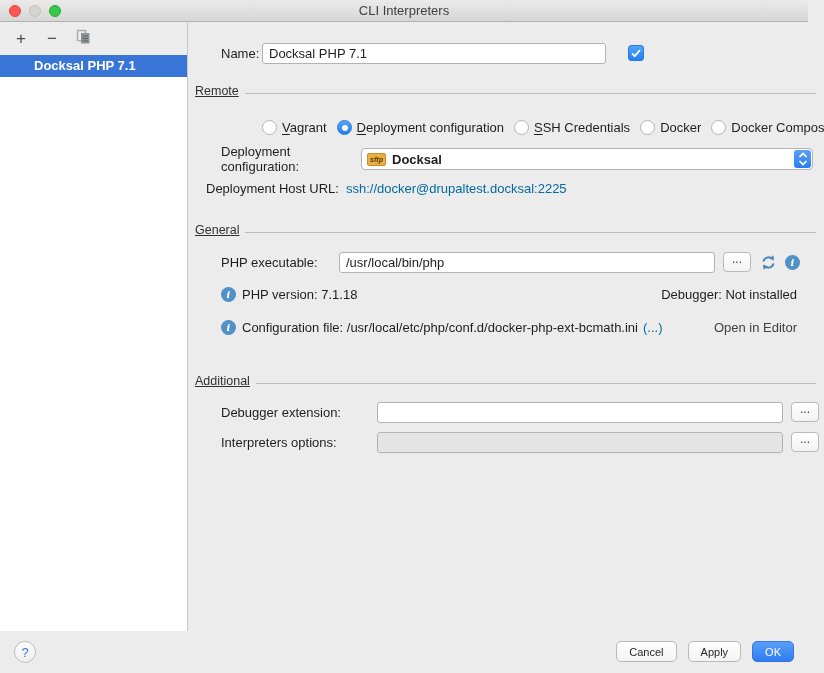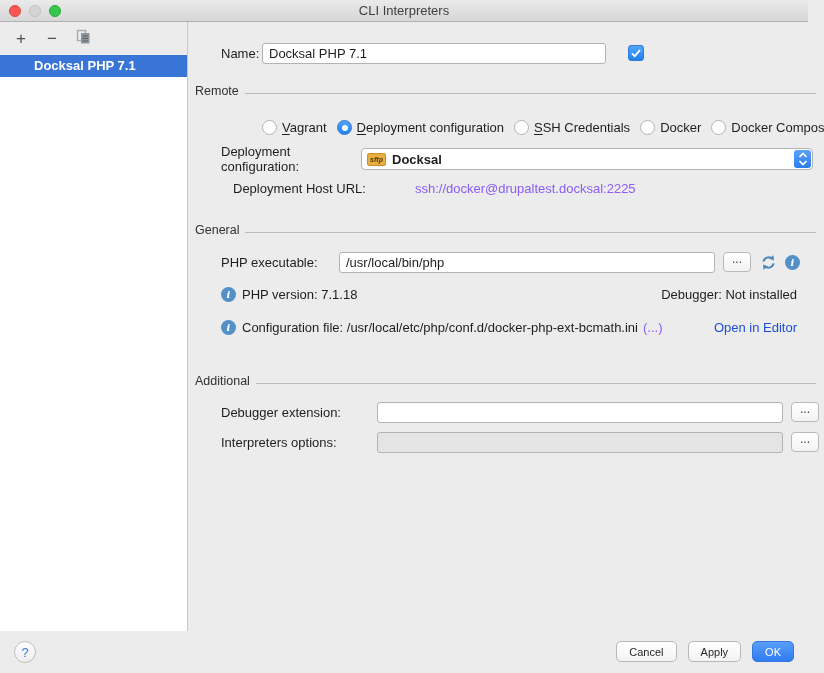--- a/index.html
+++ b/index.html
@@ -29,21 +29,21 @@
   .side-item{height:22px;line-height:22px;padding-left:34px;font-weight:bold;
     background:#3875d6;color:#ffffff;white-space:nowrap;overflow:hidden;}
   
   .main{position:absolute;left:189px;top:22px;right:0;height:609px;}
   .row{position:absolute;display:flex;align-items:center;margin-left:9px;}
   .lbl{color:#1e1e1e;}
   .field{height:21px;border:1px solid #b3b3b3;border-radius:3px;background:#fff;
     font-family:"Liberation Sans",sans-serif;font-size:13px;color:#1e1e1e;padding:0 6px;outline:none;}
   .field:disabled{background:#e4e4e4;color:#6f6f6f;}
   .sect{position:absolute;left:6px;right:8px;display:flex;align-items:center;}
-  .sect-title{font-size:12.5px;color:#303030;margin-right:6px;white-space:nowrap;}
+  .sect-title{font-size:12.5px;color:#303030;margin-right:6px;white-space:nowrap;text-decoration:underline;}
   .sect-line{flex:1;height:1px;background:#bcbcbc;margin-top:5px;}
   
   .checkbox{width:16px;height:16px;border-radius:3px;
     background:linear-gradient(#55a5f8,#1f80f2);border:1px solid #2f7ad8;
     display:flex;align-items:center;justify-content:center;}
   
   .radio-opt{display:flex;align-items:center;margin-right:10px;flex:none;}
   .radio{width:15px;height:15px;border-radius:50%;background:#fff;border:1px solid #b4b4b4;
     margin-right:5px;flex:none;}
   .radio.on{background:linear-gradient(#54a4f8,#1e7ff2);border:1px solid #2f7ad8;position:relative;}
@@ -53,22 +53,22 @@
   
   .combo{height:22px;border:1px solid #b3b3b3;border-radius:4px;background:#fff;
     display:flex;align-items:center;padding-left:5px;position:relative;}
   .sftp-icon{width:19px;height:13px;background:#eaaf43;border:1px solid #c98f2b;border-radius:2px;
     color:#523a0a;font-size:7px;font-weight:bold;font-style:italic;
     display:flex;align-items:center;justify-content:center;margin-right:6px;flex:none;}
   .combo-value{font-weight:bold;}
   .stepper{position:absolute;right:1px;top:1px;bottom:1px;width:17px;border-radius:3px;
     background:linear-gradient(#5ba1f8,#2b7df1);display:flex;align-items:center;justify-content:center;}
   
-  .plink{color:#8b5cf6;}
-  .blink{color:#1d4ed8;}
+  .plink{color:#0369a1;}
+  .blink{color:#404040;}
   
   .browse{width:28px;height:20px;border:1px solid #b9b9b9;border-radius:4px;
     background:linear-gradient(#ffffff,#f3f3f3);font-size:12px;color:#444;
     display:flex;align-items:flex-start;justify-content:center;line-height:13px;}
   .info-icon{width:15px;height:15px;border-radius:50%;background:#5290c8;color:#fff;
     font-family:"DejaVu Serif",serif;font-style:italic;font-weight:bold;font-size:10px;
     display:flex;align-items:center;justify-content:center;flex:none;}
   .note{font-size:10.5px;color:#8e8e8e;}
   
   .footer{position:absolute;left:0;right:0;bottom:0;height:42px;}
@@ -163,21 +163,21 @@
       <span class="combo-value">Docksal</span>
       <span class="stepper">
         <svg width="10" height="14" viewBox="0 0 10 14">
           <polyline points="1.5,5 5,1.5 8.5,5" fill="none" stroke="#fff" stroke-width="1.7"></polyline>
           <polyline points="1.5,9 5,12.5 8.5,9" fill="none" stroke="#fff" stroke-width="1.7"></polyline>
         </svg>
       </span>
     </span>
   </div>
 
-  <div class="row" style="top:157px;left:35px;height:18px;gap:42px;">
+  <div class="row" style="top:157px;left:8px;height:18px;">
     <span class="lbl" style="width:140px;">Deployment Host URL:</span>
     <span class="plink">ssh://docker@drupaltest.docksal:2225</span>
   </div>
 
   <div class="sect" style="top:201px;">
     <span class="sect-title">General</span>
     <span class="sect-line"></span>
   </div>
 
   <div class="row" style="top:229px;left:23px;height:22px;">

